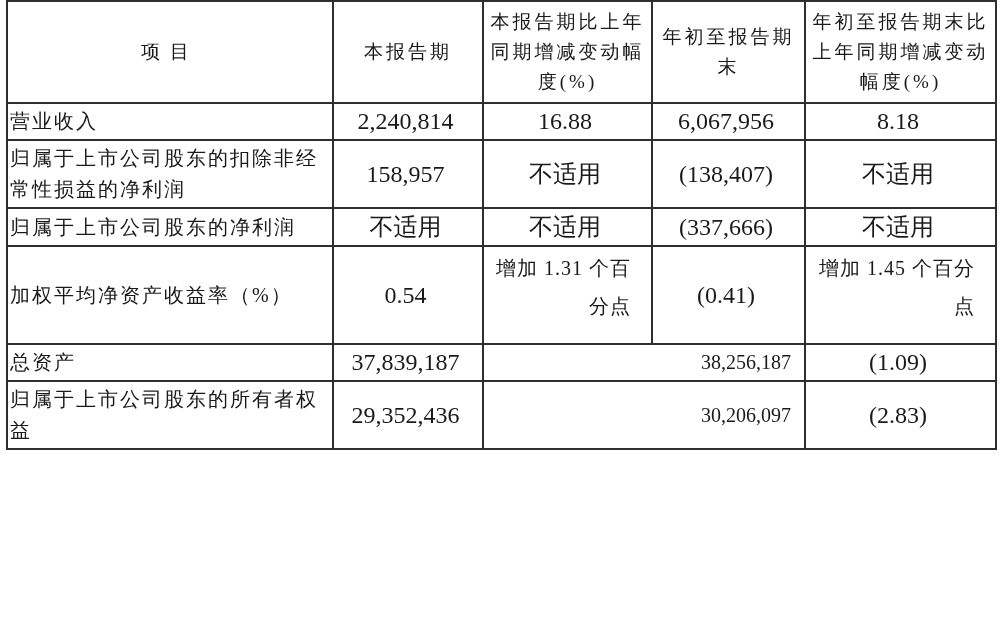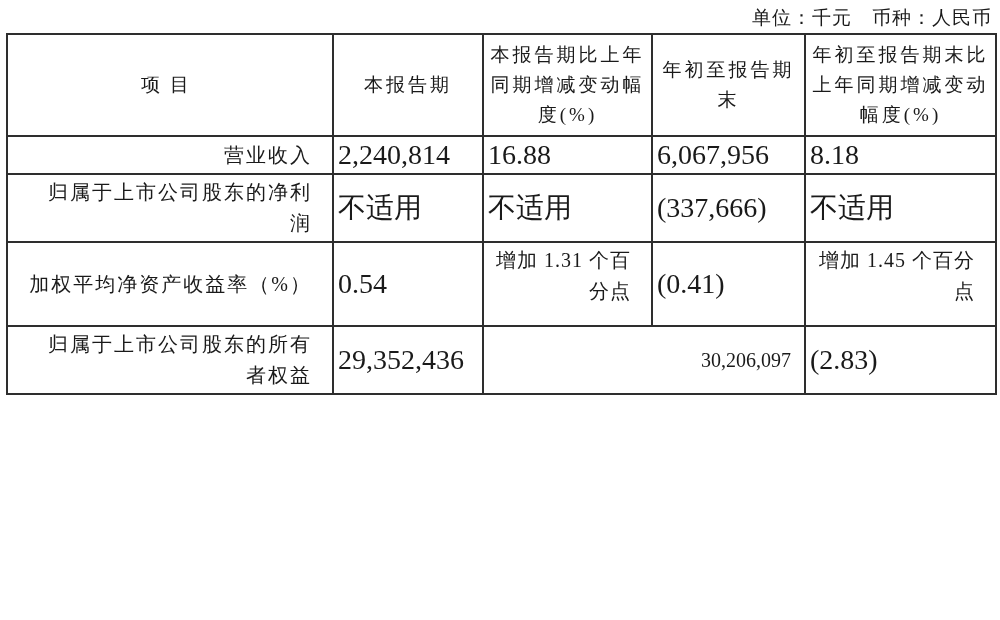--- a/index.html
+++ b/index.html
@@ -53,53 +53,52 @@
   th.hc {
     text-align: center;
     font-size: 19px;
     letter-spacing: 3px;
     line-height: 30px;
     padding: 2px 6px;
   }
   th.hc-item { letter-spacing: 10px; border-radius: 17px; }
 
   td.item {
-    text-align: right;
+    text-align: left;
     font-size: 20px;
     letter-spacing: 2px;
     line-height: 31px;
-    padding: 2px 20px;
+    padding: 2px 2px;
   }
   td.num {
-    text-align: left;
-    font-size: 28px;
+    text-align: center;
+    font-size: 24px;
     padding: 2px 9px 2px 4px;
     white-space: nowrap;
     margin-left: 36px;
   }
   td.num-merged {
     text-align: right;
     font-size: 20px;
     padding: 2px 13px 2px 4px;
     white-space: nowrap;
   }
   td.wrapval {
     text-align: right;
     font-size: 20px;
     letter-spacing: 1px;
-    line-height: 31px;
+    line-height: 38px;
     padding: 2px 20px 18px 8px;
   }
 </style>
 </head>
 <body>
 
 <div class="page">
 
-  <div class="unit-line">单位：千元　币种：人民币</div>
 
   <table class="fin">
     <colgroup>
       <col class="c1">
         <col class="c2">
         <col class="c3">
         <col class="c4">
         <col class="c5">
     </colgroup>
     <thead>
@@ -112,34 +111,47 @@
       </tr>
     </thead>
     <tbody>
       <tr class="r-s">
         <td class="item">营业收入</td>
         <td class="num">2,240,814</td>
         <td class="num">16.88</td>
         <td class="num">6,067,956</td>
         <td class="num">8.18</td>
       </tr>
+      <tr class="r-m">
+        <td class="item">归属于上市公司股东的扣除非经常性损益的净利润</td>
+        <td class="num">158,957</td>
+        <td class="num">不适用</td>
+        <td class="num">(138,407)</td>
+        <td class="num">不适用</td>
+      </tr>
       <tr class="r-s">
         <td class="item">归属于上市公司股东的净利润</td>
         <td class="num">不适用</td>
         <td class="num">不适用</td>
         <td class="num">(337,666)</td>
         <td class="num">不适用</td>
       </tr>
       <tr class="r-l">
         <td class="item">加权平均净资产收益率（%）</td>
         <td class="num">0.54</td>
         <td class="wrapval">增加 1.31 个百分点</td>
         <td class="num">(0.41)</td>
         <td class="wrapval">增加 1.45 个百分点</td>
       </tr>
+      <tr class="r-s2">
+        <td class="item">总资产</td>
+        <td class="num">37,839,187</td>
+        <td class="num-merged" colspan="2">38,256,187</td>
+        <td class="num">(1.09)</td>
+      </tr>
       <tr class="r-m2">
         <td class="item">归属于上市公司股东的所有者权益</td>
         <td class="num">29,352,436</td>
         <td class="num-merged" colspan="2">30,206,097</td>
         <td class="num">(2.83)</td>
       </tr>
     </tbody>
   </table>
 </div>
 

